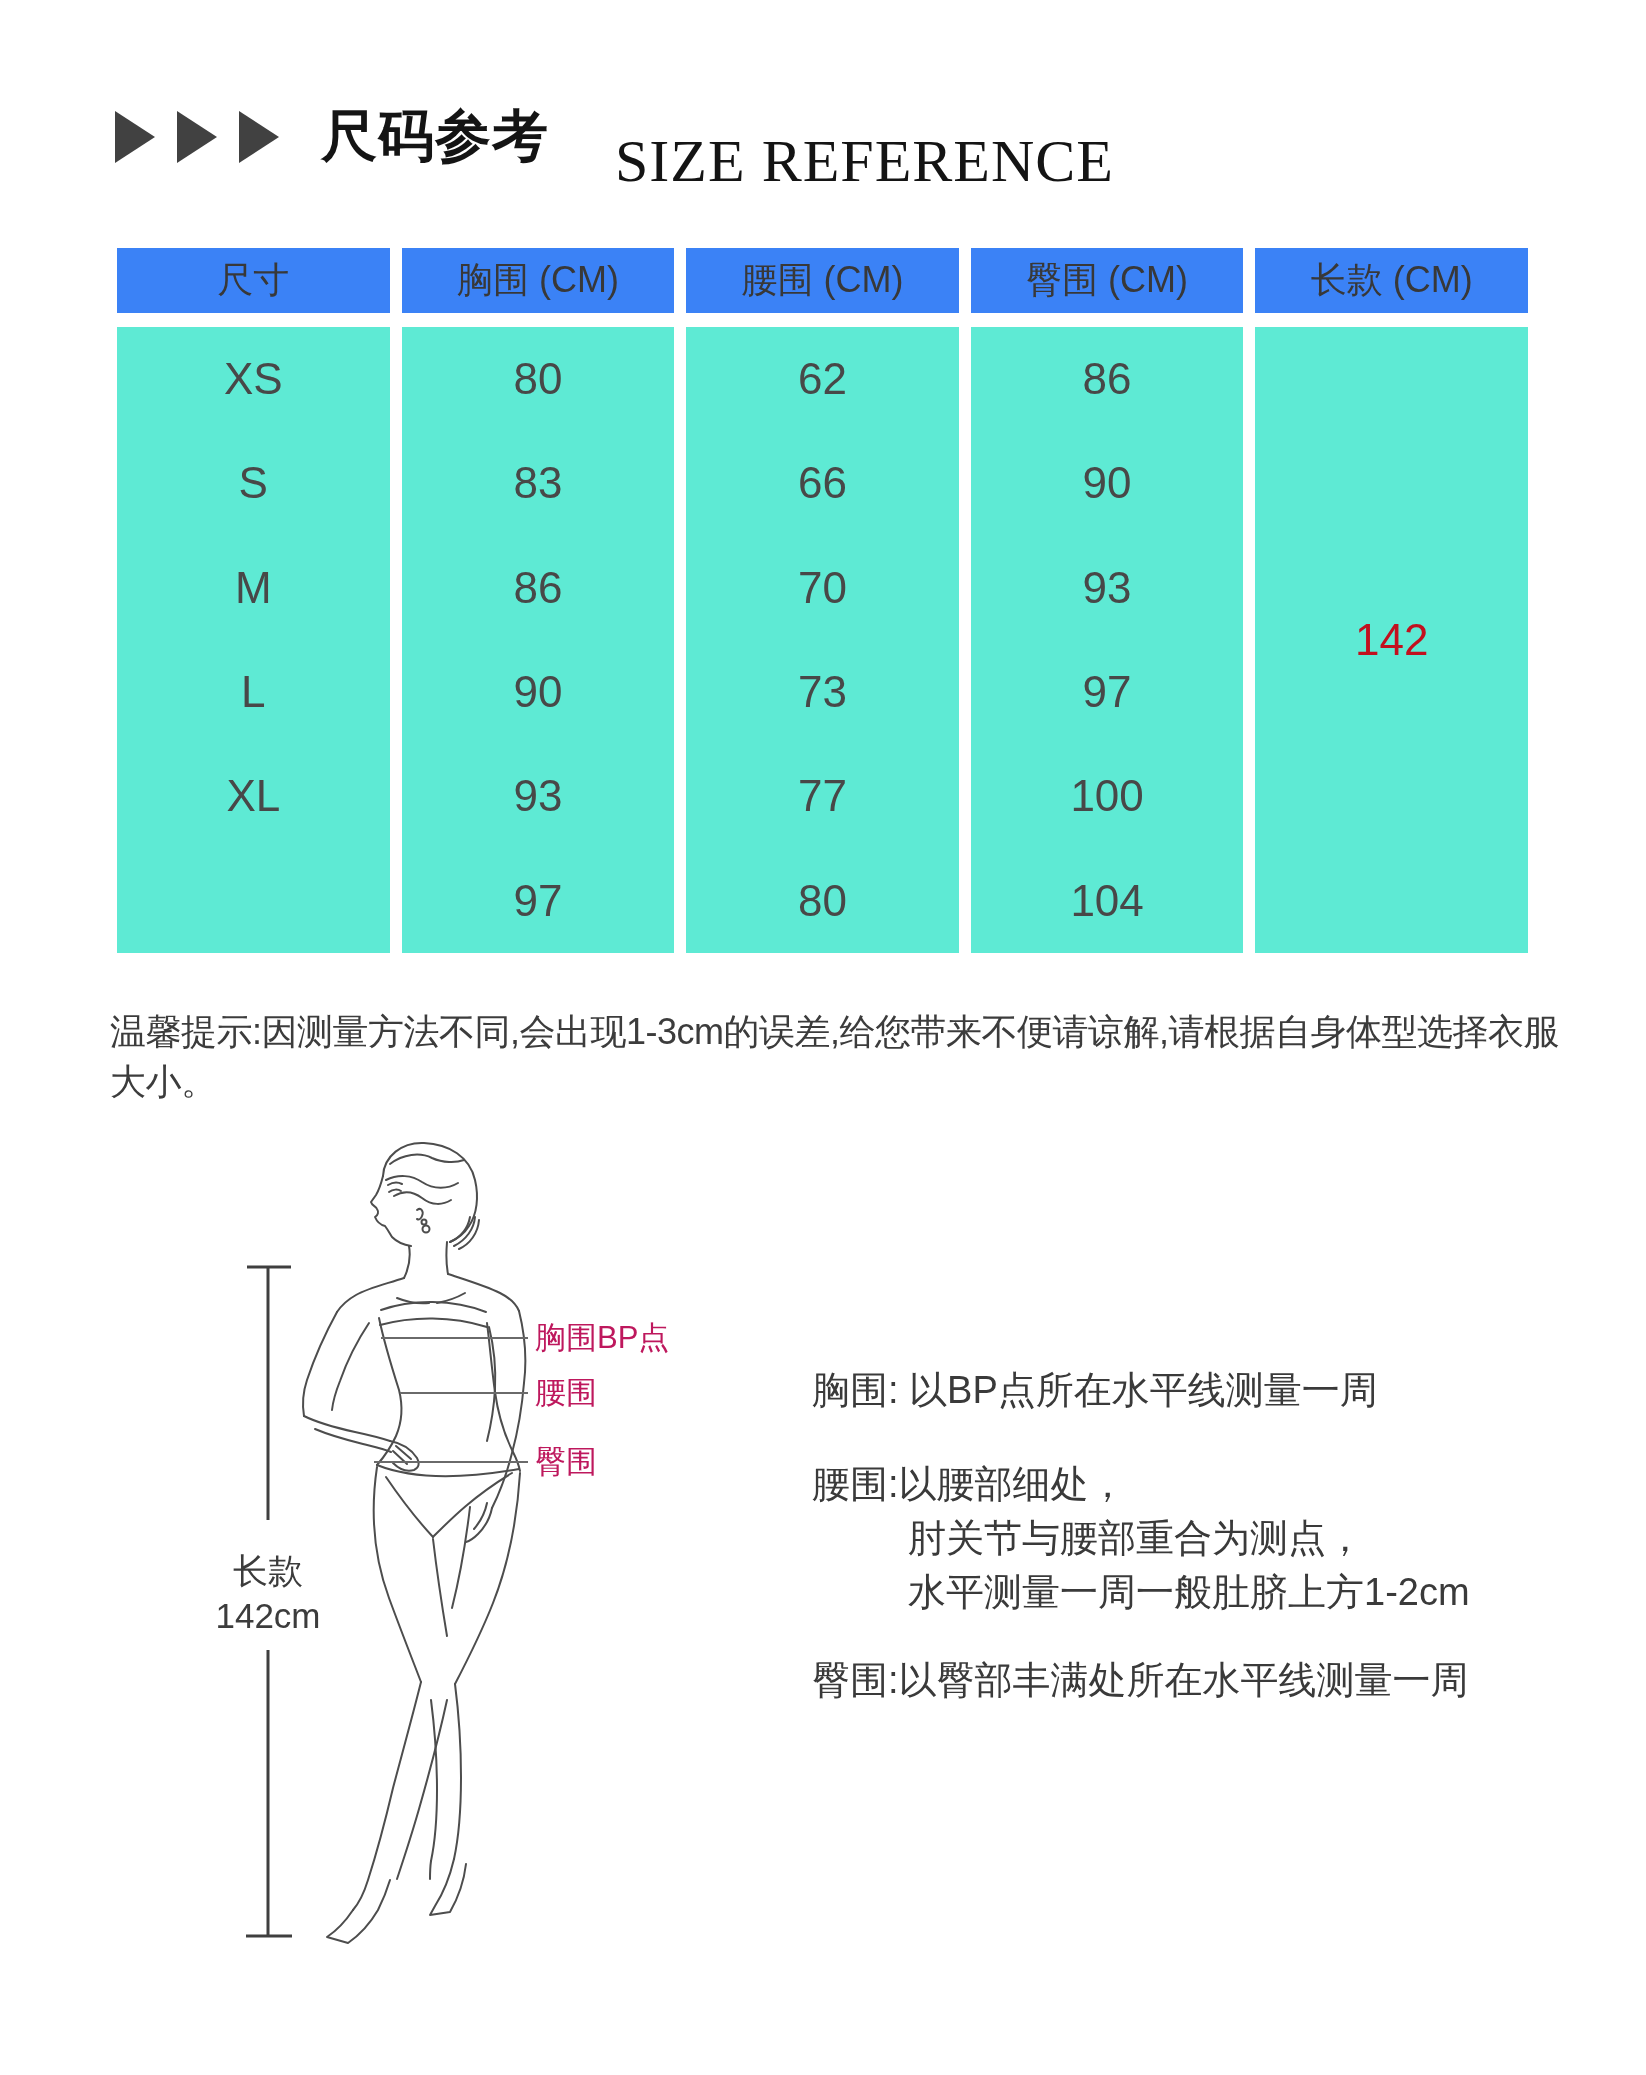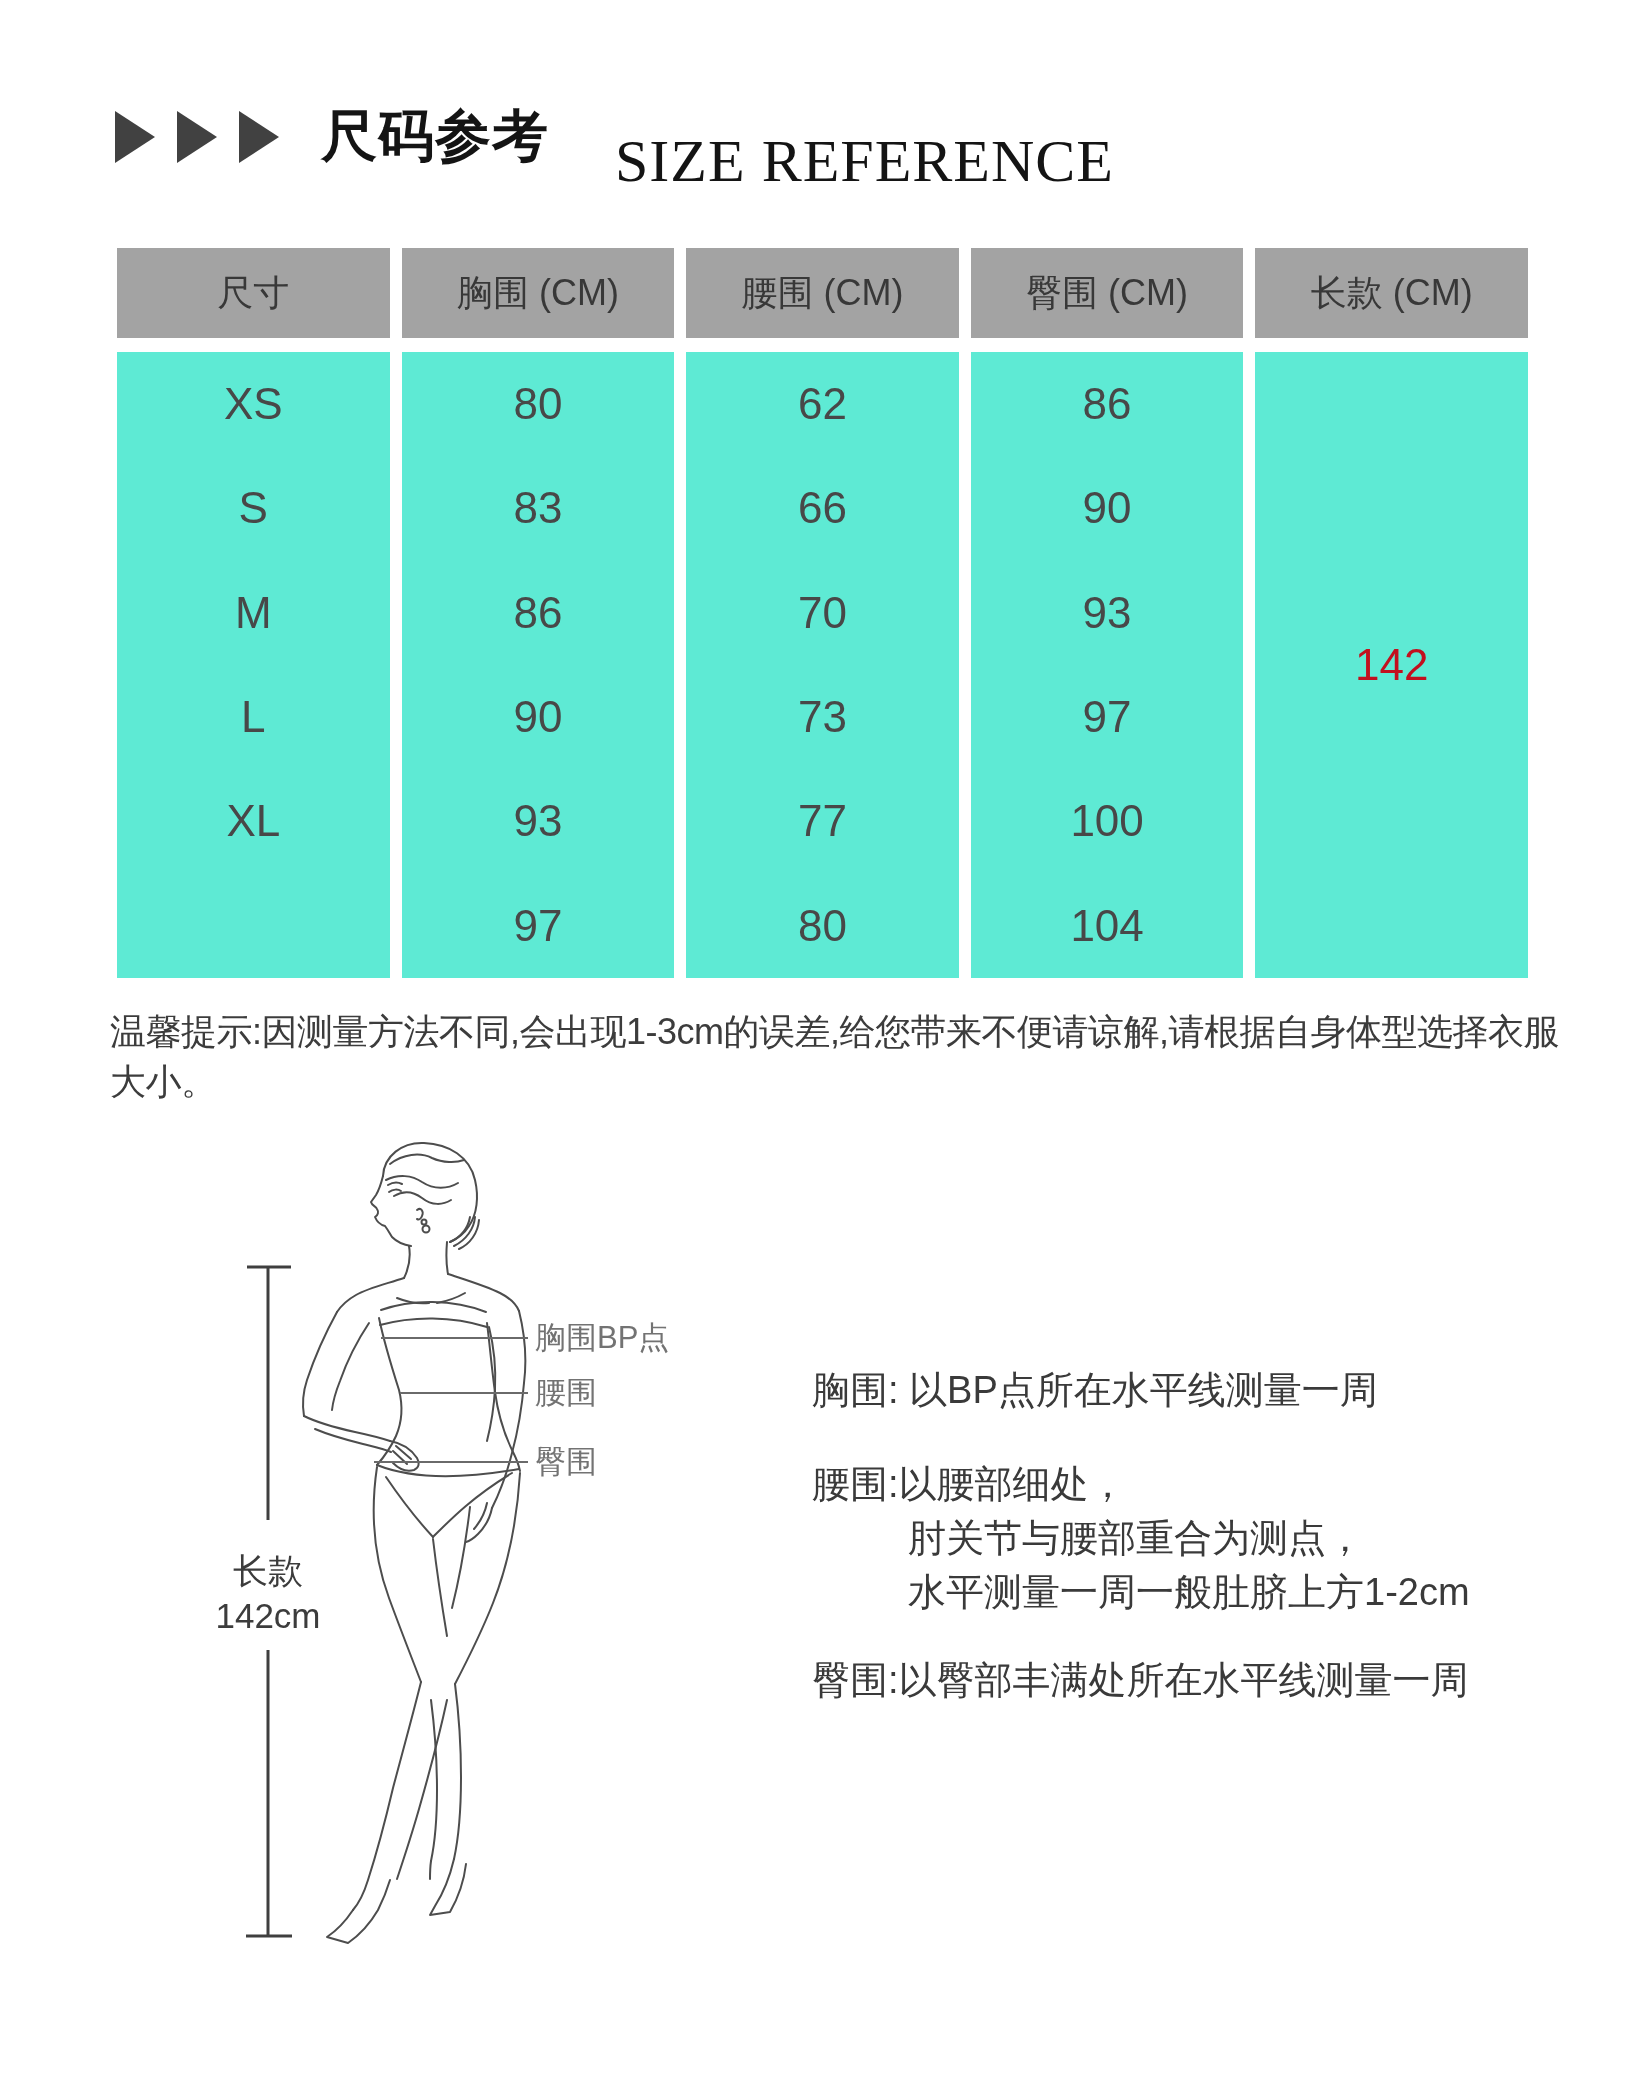--- a/index.html
+++ b/index.html
@@ -10,33 +10,33 @@
   
   .title-row { position:absolute; top:104px; left:115px; height:66px; display:flex; align-items:center; }
   .arrows { display:flex; align-items:center; }
   .arrow { width:40px; height:52px; background:#414141; clip-path:polygon(0 0,100% 50%,0 100%); margin-right:22px; }
   .title-zh { margin-left:20px; font-family:"Liberation Serif", serif; font-size:56px; font-weight:700; color:#141414; letter-spacing:1px;text-align:center; }
   .title-en { margin-left:66px; font-family:"Liberation Serif", serif; font-size:60px; font-weight:400; color:#141414; letter-spacing:1px;margin-top:48px; }
 
   
   .size-table { position:absolute; top:248px; left:117px; width:1411px; display:grid; grid-template-columns:repeat(5,1fr); column-gap:12px; }
   .col { display:flex; flex-direction:column; }
-  .col-header { height:90px; margin-bottom:14px; background:#a3a3a3; display:flex; align-items:center; justify-content:center; font-size:36px; color:#383838; }
+  .col-header { height:65px; margin-bottom:14px; background:#3b82f6; display:flex; align-items:center; justify-content:center; font-size:36px; color:#383838; }
   .col-body { height:626px; background:#5eead4; display:grid; grid-template-rows:repeat(6,1fr); }
   .cell { display:flex; align-items:center; justify-content:center; font-size:44px; color:#484848; }
   .col-body.single { display:flex; align-items:center; justify-content:center; }
   .length-val { font-size:44px; color:#c2101e; }
 
   
   .tip { position:absolute; top:1007px; left:110px; width:1460px; font-size:36px; line-height:50px; letter-spacing:-0.5px; color:#3c3c3c; }
 
   
   .diagram { position:absolute; top:1130px; left:0; width:1646px; height:945px; }
   .diagram svg { position:absolute; top:0; left:0; }
-  .fig-label { position:absolute; font-size:31px; line-height:38px; color:#737373; white-space:nowrap; }
+  .fig-label { position:absolute; font-size:31px; line-height:38px; color:#be185d; white-space:nowrap; }
   .fig-label.bust  { left:535px; top:189px; }
   .fig-label.waist { left:535px; top:244px; }
   .fig-label.hip   { left:535px; top:313px; }
   .len-label { position:absolute; left:158px; top:418px; width:220px; text-align:center; font-size:35px; line-height:45px; color:#3c3c3c; }
   .ins { position:absolute; font-size:38px; line-height:50px; color:#3a3a3a; white-space:nowrap; }
   .ins.i1 { left:812px; top:235px; }
   .ins.i2 { left:812px; top:329px; }
   .ins.i3 { left:908px; top:383px; }
   .ins.i4 { left:908px; top:437px; }
   .ins.i5 { left:812px; top:525px; }

